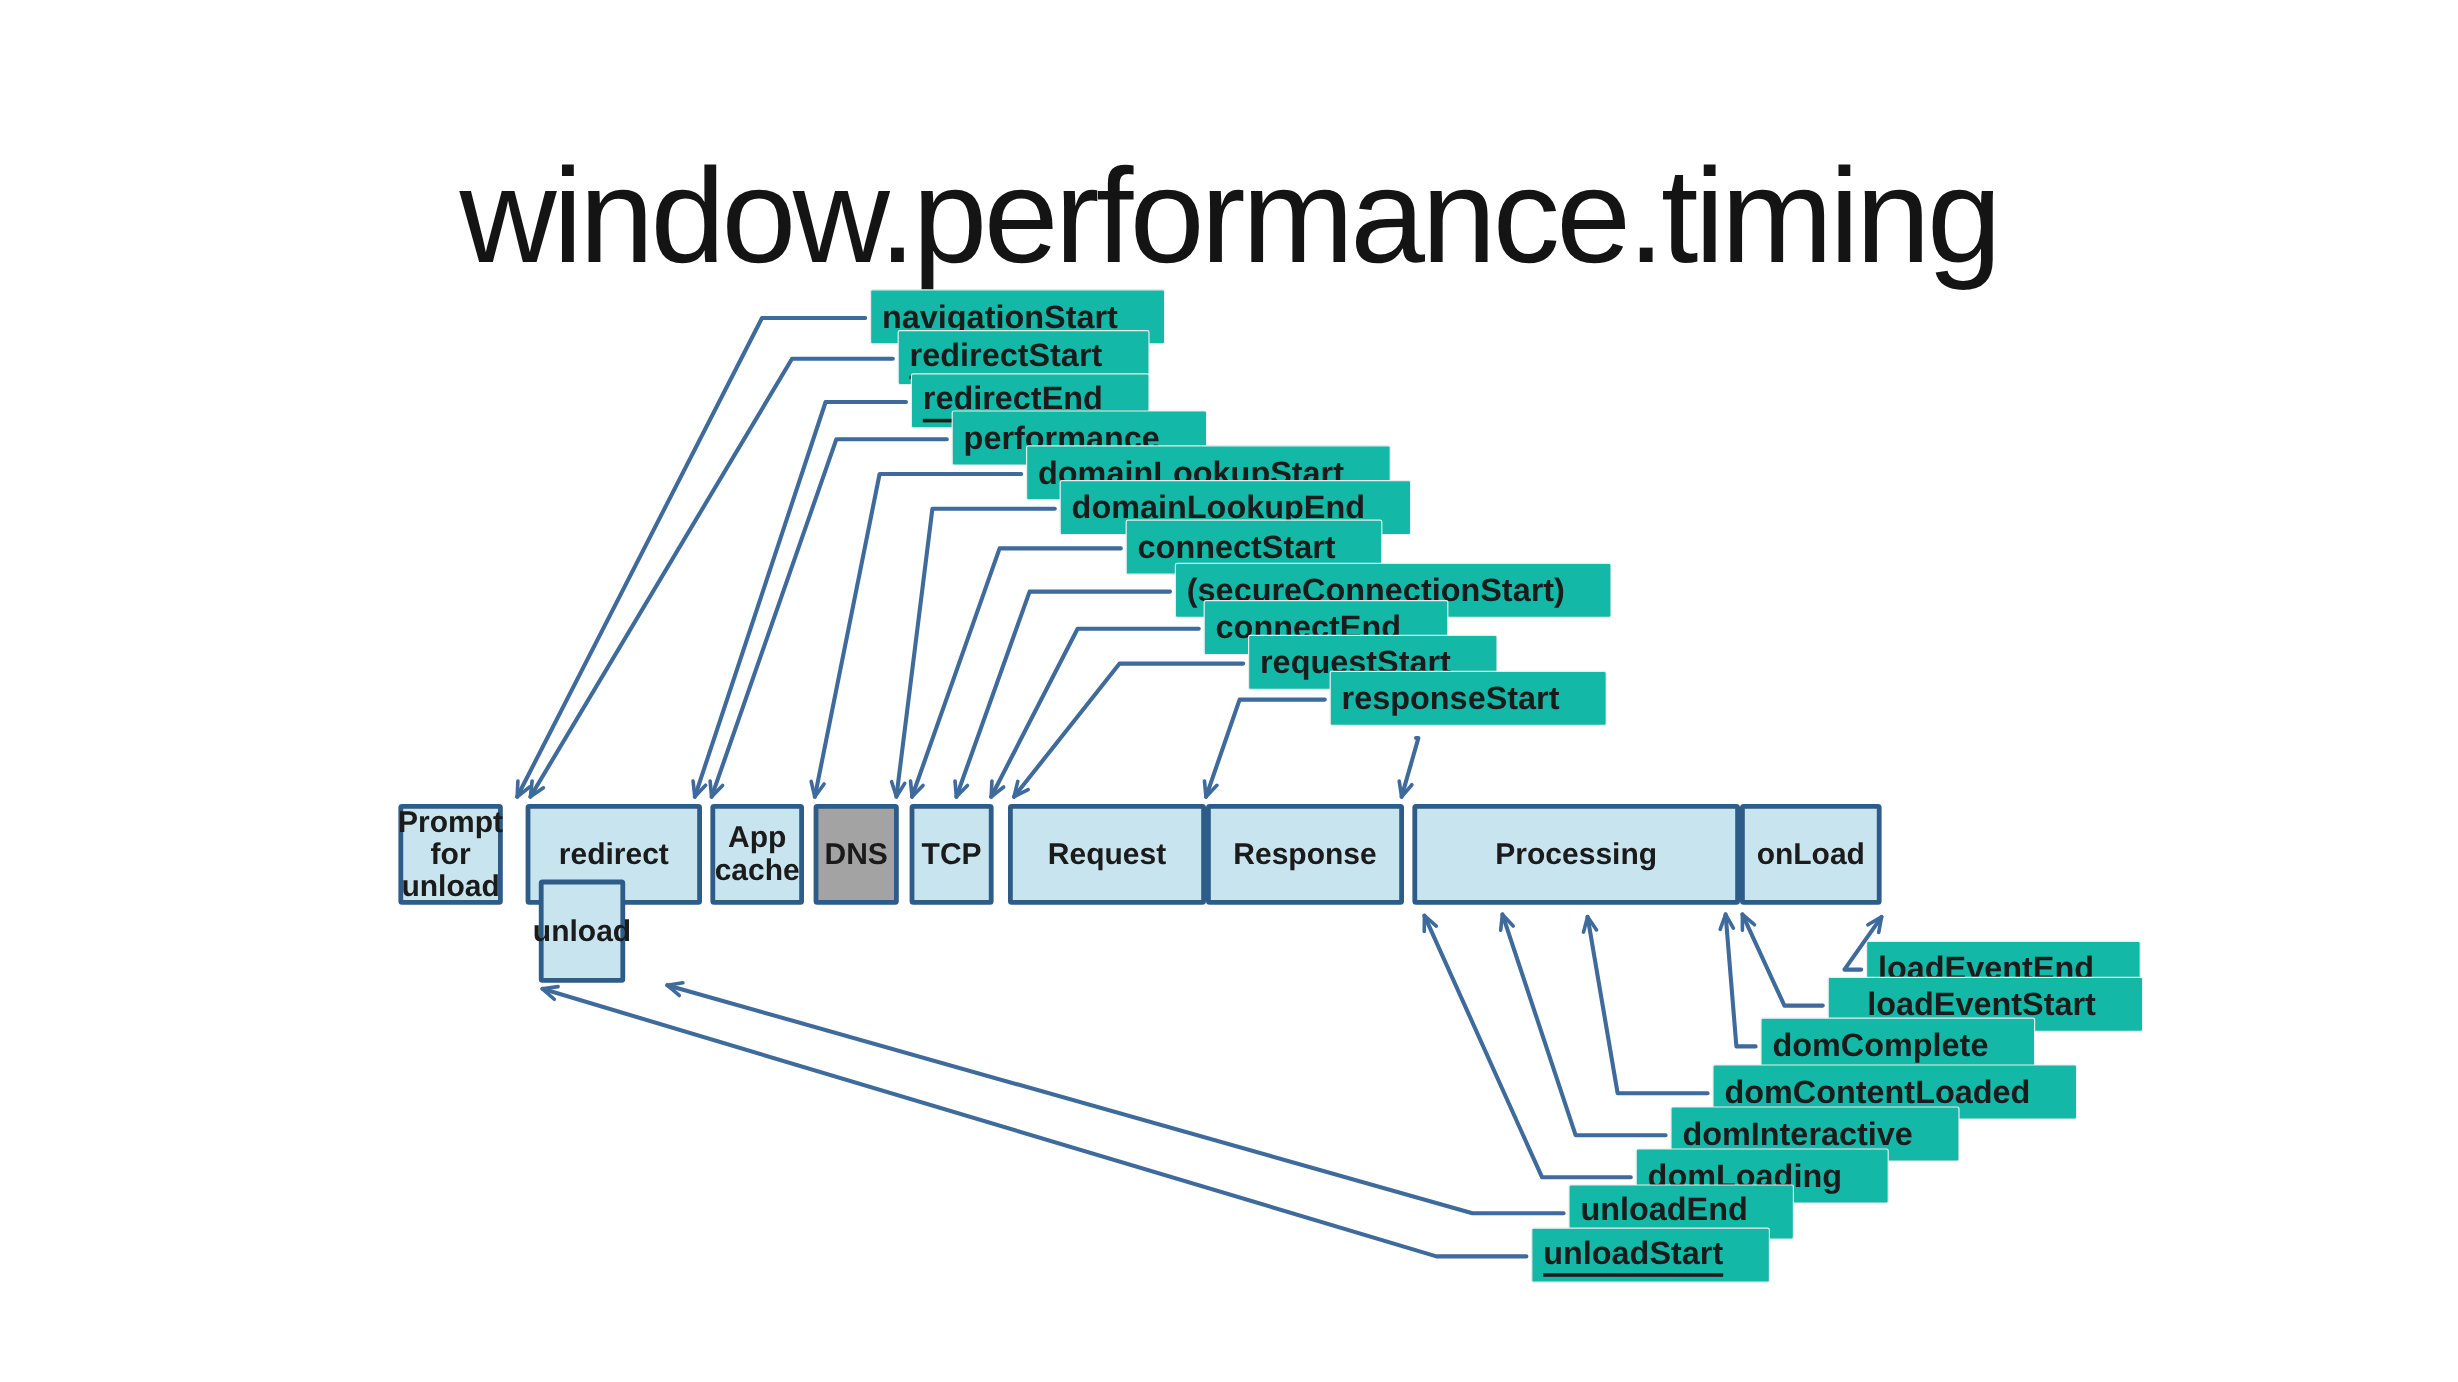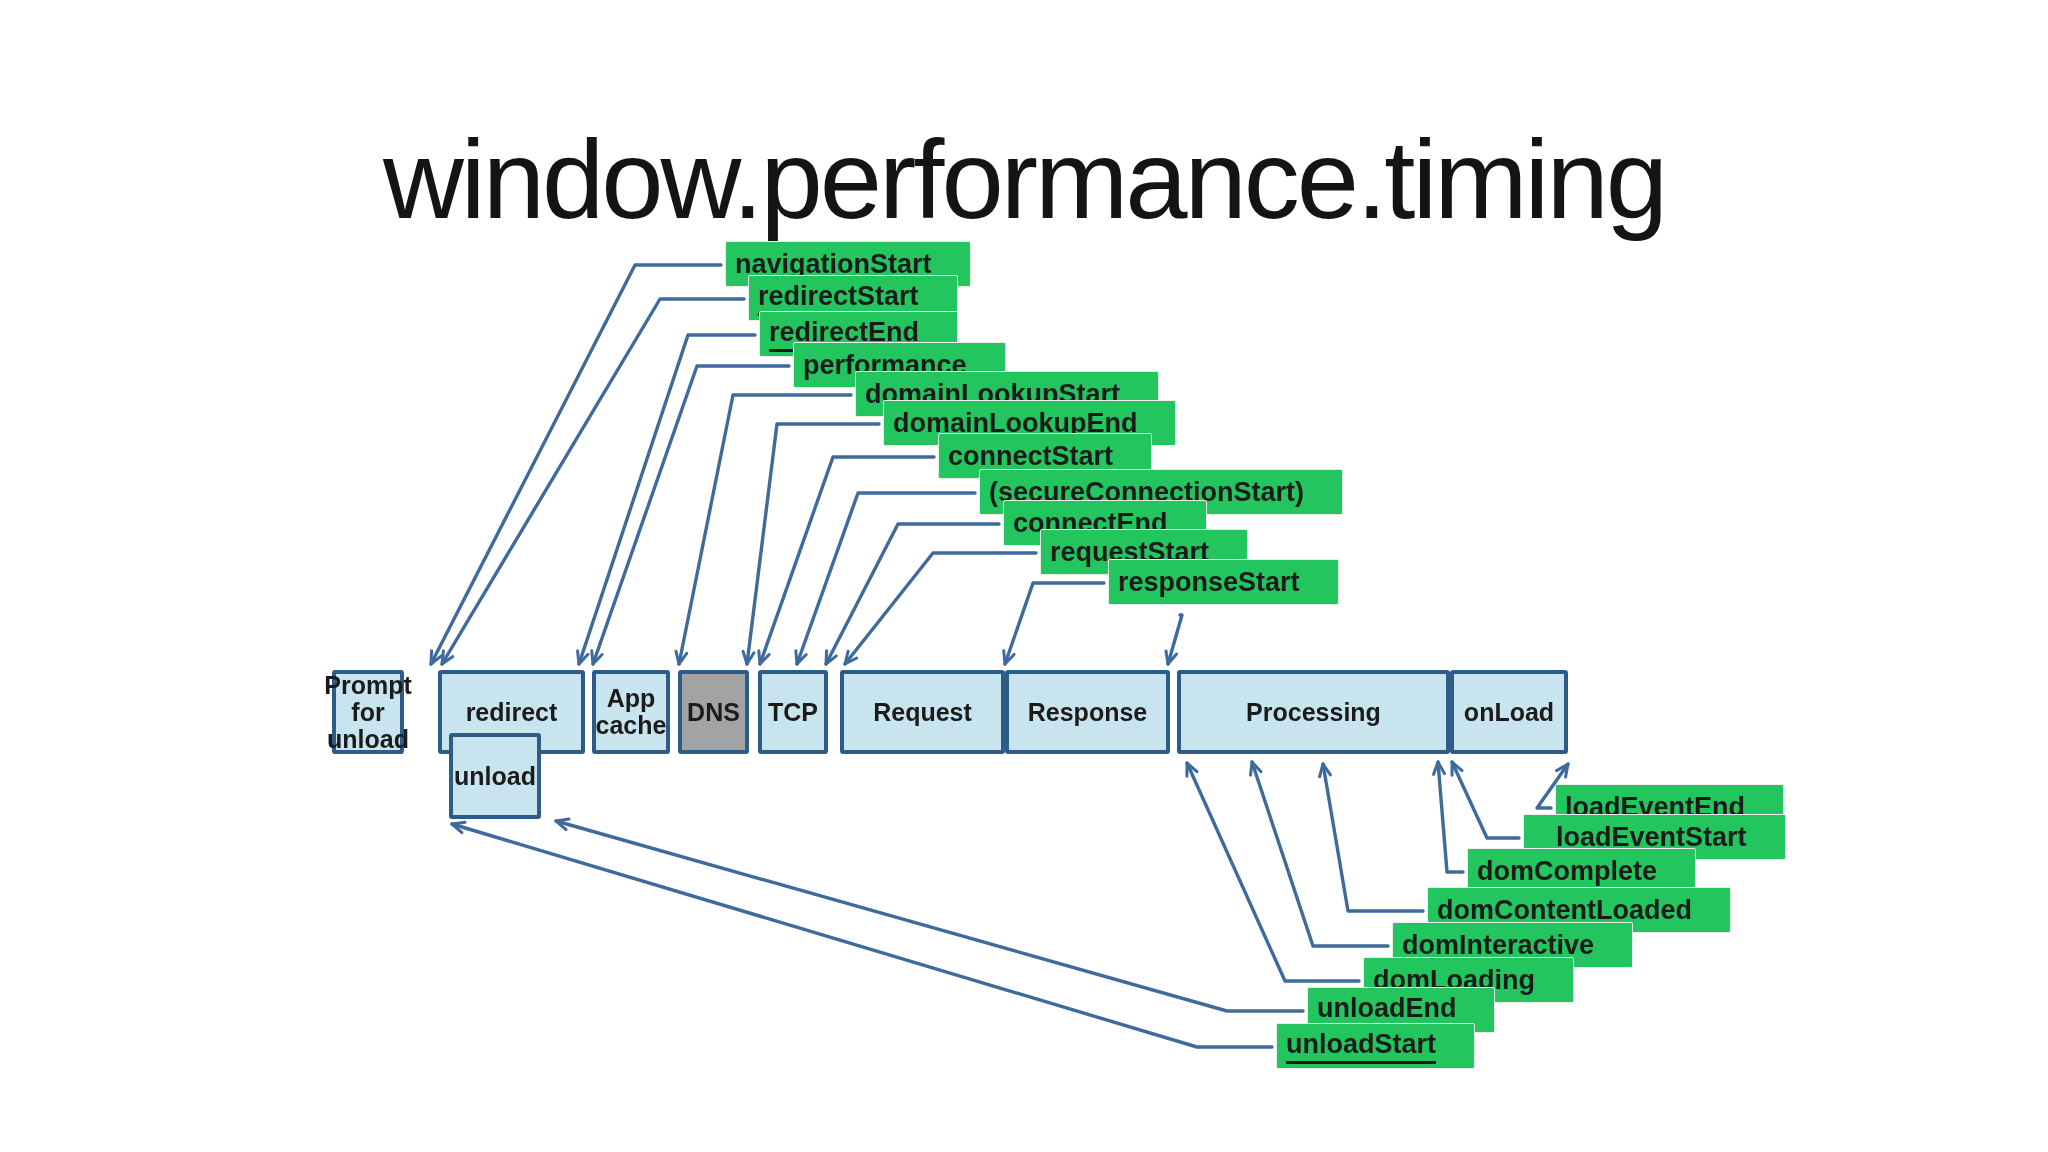--- a/index.html
+++ b/index.html
@@ -49,21 +49,21 @@
     line-height: 27px;
     z-index: 1;
   }
   .tbox.unload { z-index: 3; }
   .evt {
     position: absolute;
     box-sizing: border-box;
     height: 46px;
     display: flex;
     align-items: center;
-    background: #22c55e;
+    background: #14b8a6;
     border: 1px solid #ebebeb;
     border-radius: 2px;
     padding: 0 38px 0 9px;
     white-space: nowrap;
     font-weight: 700;
     font-size: 27px;
     z-index: 2;
   }
   .evt .u {
     border-bottom: 3px solid #1b1b1b;
@@ -76,21 +76,21 @@
     z-index: 4;
     pointer-events: none;
   }
 </style>
 </head>
 <body>
 
 <div class="slide">
   <h1 class="title" style="color: rgb(20, 20, 20);">window.performance.timing</h1>
   <div class="diagram">
-      <div class="tbox" style="left: 332px; top: 670px; width: 72px; height: 84px; background: rgb(200, 228, 238); border: 4px solid rgb(46, 92, 136); color: rgb(27, 27, 27);">
+      <div class="tbox" style="left: 332px; top: 670px; width: 87px; height: 84px; background: rgb(200, 228, 238); border: 4px solid rgb(46, 92, 136); color: rgb(27, 27, 27);">
         <span>Prompt for unload</span>
       </div>
       <div class="tbox" style="left: 438px; top: 670px; width: 147px; height: 84px; background: rgb(200, 228, 238); border: 4px solid rgb(46, 92, 136); color: rgb(27, 27, 27);">
         <span>redirect</span>
       </div>
       <div class="tbox" style="left: 592px; top: 670px; width: 78px; height: 84px; background: rgb(200, 228, 238); border: 4px solid rgb(46, 92, 136); color: rgb(27, 27, 27);">
         <span>App cache</span>
       </div>
       <div class="tbox" style="left: 678px; top: 670px; width: 71px; height: 84px; background: #a3a3a3; border: 4px solid rgb(46, 92, 136); color: rgb(27, 27, 27);">
         <span>DNS</span>
@@ -103,21 +103,21 @@
       </div>
       <div class="tbox" style="left: 1005px; top: 670px; width: 165px; height: 84px; background: rgb(200, 228, 238); border: 4px solid rgb(46, 92, 136); color: rgb(27, 27, 27);">
         <span>Response</span>
       </div>
       <div class="tbox" style="left: 1177px; top: 670px; width: 273px; height: 84px; background: rgb(200, 228, 238); border: 4px solid rgb(46, 92, 136); color: rgb(27, 27, 27);">
         <span>Processing</span>
       </div>
       <div class="tbox" style="left: 1450px; top: 670px; width: 118px; height: 84px; background: rgb(200, 228, 238); border: 4px solid rgb(46, 92, 136); color: rgb(27, 27, 27);">
         <span>onLoad</span>
       </div>
-      <div class="tbox unload" style="left: 449px; top: 733px; width: 92px; height: 86px; background: rgb(200, 228, 238); border: 4px solid rgb(46, 92, 136); color: rgb(27, 27, 27);">
+      <div class="tbox unload" style="left: 449px; top: 733px; width: 72px; height: 86px; background: rgb(200, 228, 238); border: 4px solid rgb(46, 92, 136); color: rgb(27, 27, 27);">
         <span>unload</span>
       </div>
       <div class="evt" style="left: 725px; top: 241px; color: rgb(27, 27, 27);">
         <span>navigationStart</span>
       </div>
       <div class="evt" style="left: 748px; top: 275px; color: rgb(27, 27, 27);">
         <span class="u">redirectStart</span>
       </div>
       <div class="evt" style="left: 759px; top: 311px; color: rgb(27, 27, 27);">
         <span class="u">redirectEnd</span>

